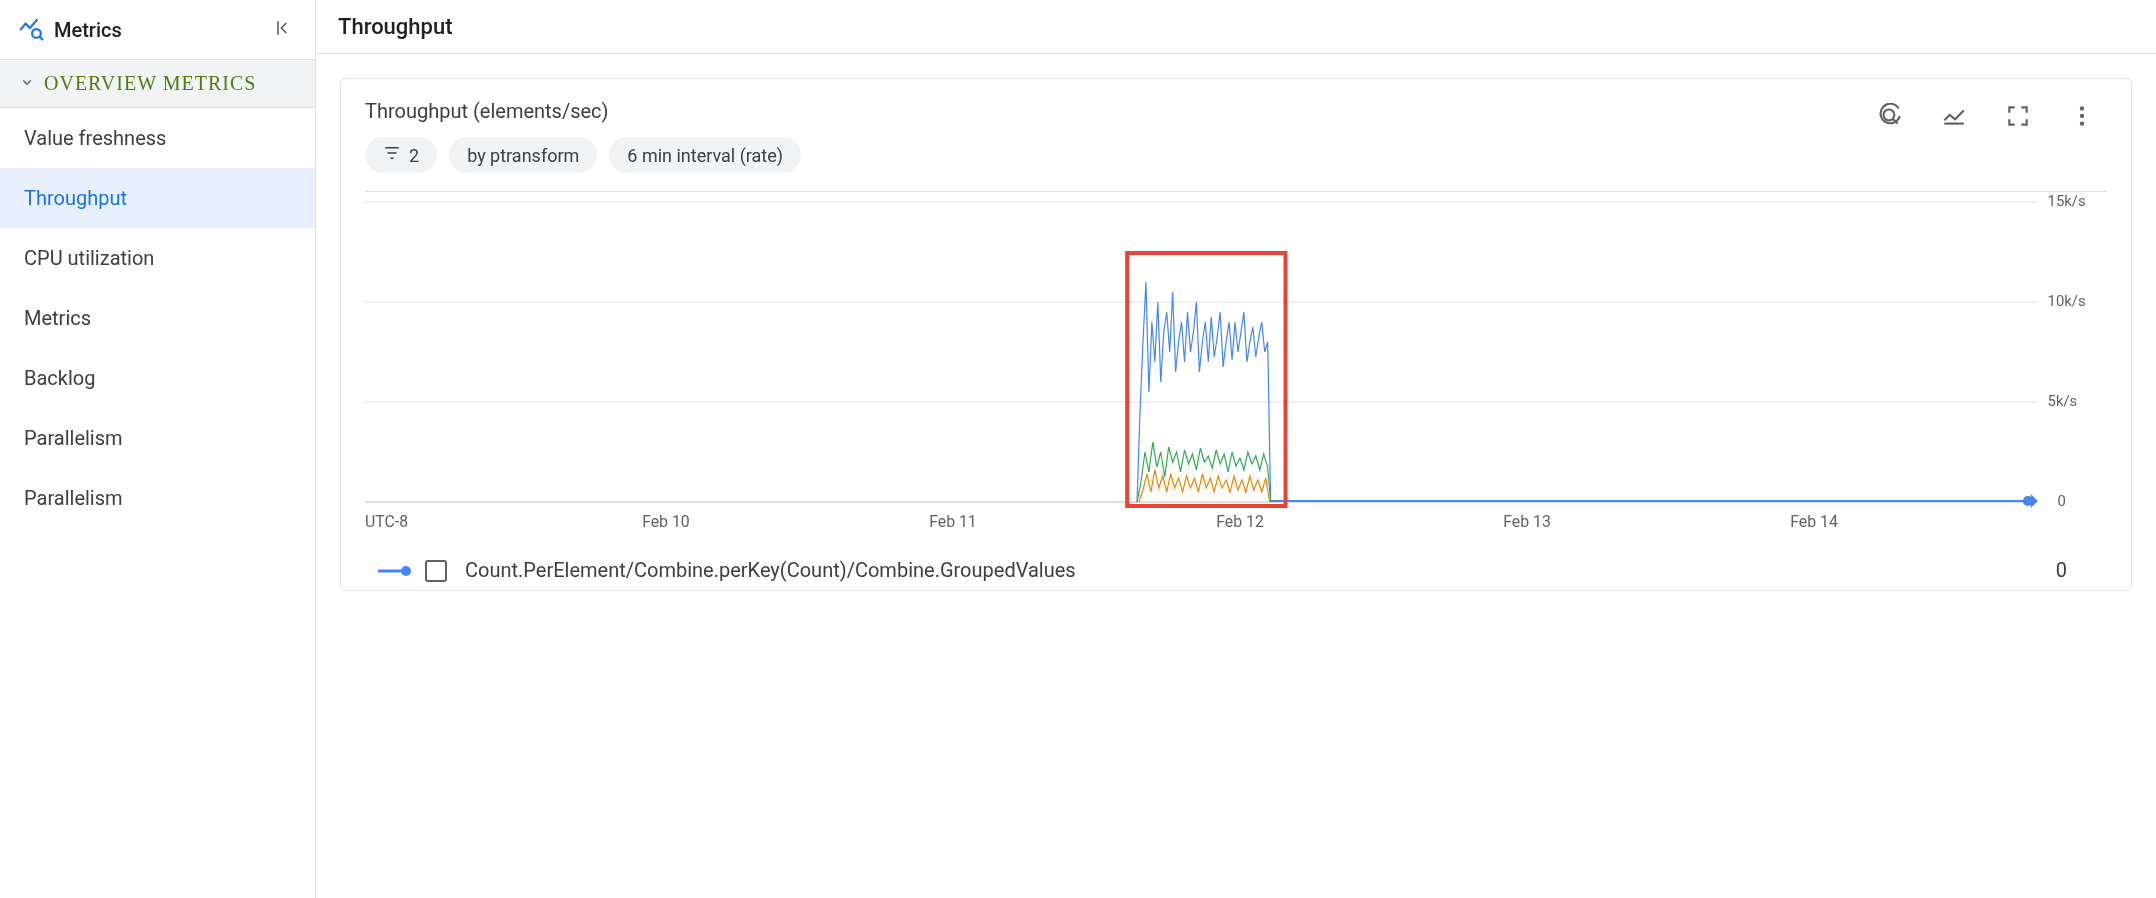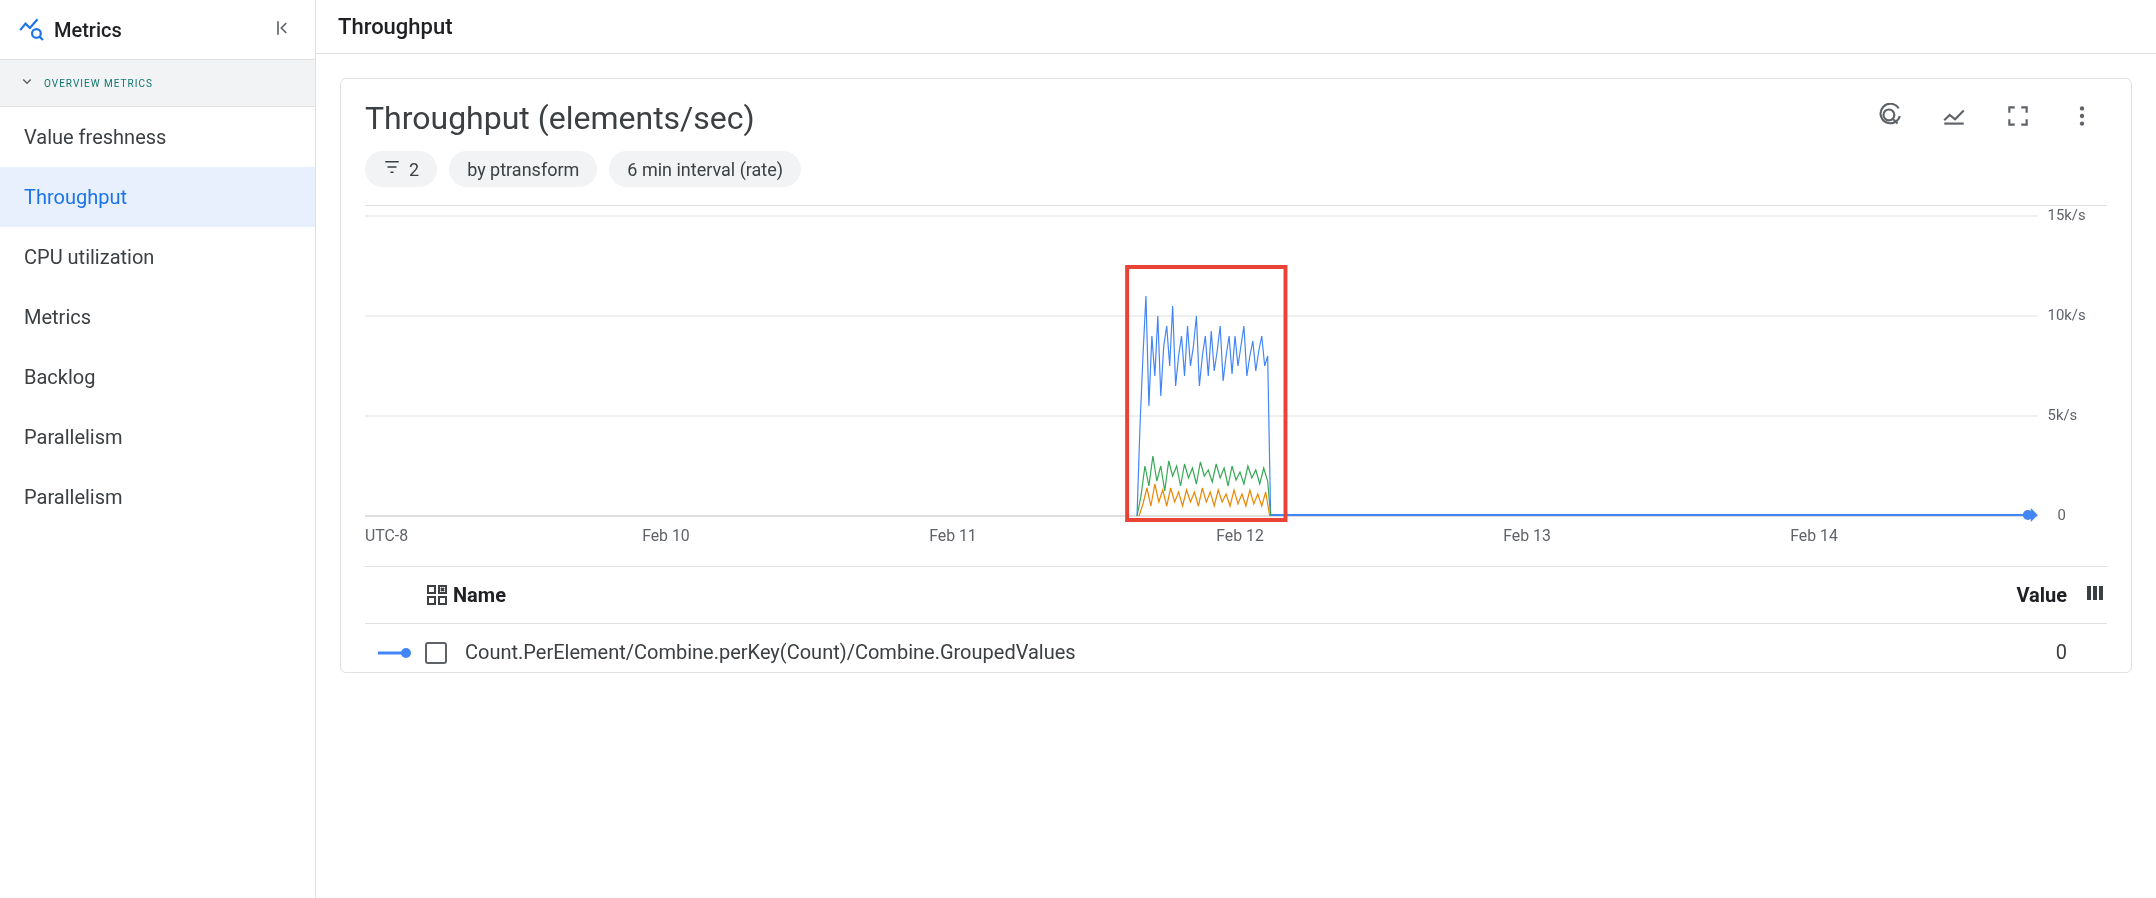--- a/index.html
+++ b/index.html
@@ -9,36 +9,36 @@
   
   .sidebar { width: 316px; border-right: 1px solid #e0e0e0; display: flex; flex-direction: column; background: #fff; }
   .sidebar-header { display: flex; align-items: center; justify-content: space-between; padding: 14px 18px; border-bottom: 1px solid #e0e0e0; }
   .sidebar-title-wrap { display: flex; align-items: center; gap: 10px; }
   .sidebar-title { font-size: 20px; font-weight: 500; }
   .metrics-logo svg { width: 26px; height: 26px; }
   .collapse-btn { background: none; border: none; cursor: pointer; padding: 4px; }
   .collapse-btn svg { width: 20px; height: 20px; }
 
   .section-header { display: flex; align-items: center; gap: 8px; padding: 12px 18px; background: #f1f3f4; border-bottom: 1px solid #e0e0e0; cursor: pointer; }
-  .section-header-label { font-size: 10px; letter-spacing: 1px; color: #0f766e; text-transform: uppercase; font-weight: 400; }
+  .section-header-label { font-size: 20px; letter-spacing: 1px; color: #4d7c0f; text-transform: uppercase; font-weight: 400; font-family: Liberation Serif, serif; }
   .chevron svg { width: 18px; height: 18px; }
 
   .nav-item { padding: 18px 24px; font-size: 20px; cursor: pointer; border-bottom: 0; color: #3c4043; }
   .nav-item.active { background: #e8f0fe; color: #1a73e8; }
 
   
   .main { flex: 1; display: flex; flex-direction: column; }
   .main-header { padding: 14px 22px; border-bottom: 1px solid #e0e0e0; }
   .main-header-title { font-size: 22px; font-weight: 500; }
 
   .content { padding: 24px; flex: 1; overflow: auto; }
   .card { border: 1px solid #e0e0e0; border-radius: 6px; padding: 20px 24px 0 24px; }
 
   .card-header { display: flex; justify-content: space-between; align-items: flex-start; }
-  .card-title { font-size: 32px; font-weight: 400; color: #3c4043; margin-bottom: 14px; }
+  .card-title { font-size: 20px; font-weight: 400; color: #3c4043; margin-bottom: 14px; }
   .chips { display: flex; gap: 12px; margin-bottom: 18px; }
   .chip { background: #f1f3f4; border-radius: 20px; padding: 7px 18px; font-size: 18px; color: #3c4043; display: inline-flex; align-items: center; gap: 8px; cursor: pointer; }
 
   .card-actions { display: flex; gap: 30px; align-items: center; padding-right: 8px; }
   .icon-btn { background: none; border: none; cursor: pointer; color: #5f6368; padding: 4px; }
   .icon-btn svg { width: 26px; height: 26px; }
 
   
   .chart-wrap { position: relative; border-top: 1px solid #e0e0e0; text-align: center; }
   .chart-svg { width: 100%; height: 350px; display: block; }
@@ -196,41 +196,20 @@
 
             <text class="x-labels" x="0" y="335">UTC-8</text>
             <text class="x-labels" x="280" y="335">Feb 10</text>
             <text class="x-labels" x="570" y="335">Feb 11</text>
             <text class="x-labels" x="860" y="335">Feb 12</text>
             <text class="x-labels" x="1150" y="335">Feb 13</text>
             <text class="x-labels" x="1440" y="335">Feb 14</text>
           </svg>
         </div>
 
-        <div class="table-header">
-          <div class="th-indent"></div>
-          <div class="th-icon">
-            <svg width="24" height="24" viewBox="0 0 24 24">
-                <rect x="3" y="3" width="7" height="7" stroke="#3c4043" stroke-width="2" fill="none"></rect>
-                <rect x="14" y="3" width="7" height="7" stroke="#3c4043" stroke-width="2" fill="none"></rect>
-                <path d="M19 5 L16 8 M16 5 L19 8" stroke="#3c4043" stroke-width="2"></path>
-                <rect x="3" y="14" width="7" height="7" stroke="#3c4043" stroke-width="2" fill="none"></rect>
-                <rect x="14" y="14" width="7" height="7" stroke="#3c4043" stroke-width="2" fill="none"></rect>
-              </svg>
-          </div>
-          <div class="th-name">Name</div>
-          <div class="th-value">Value</div>
-          <div class="th-cols-icon">
-            <svg width="24" height="24" viewBox="0 0 24 24">
-                <rect x="4" y="5" width="4" height="14" fill="#3c4043"></rect>
-                <rect x="10" y="5" width="4" height="14" fill="#3c4043"></rect>
-                <rect x="16" y="5" width="4" height="14" fill="#3c4043"></rect>
-              </svg>
-          </div>
-        </div>
 
         <div class="table-row">
           <div class="td-swatch">
             <span class="line-swatch">
               <svg viewBox="0 0 34 14">
                   <line x1="0" y1="7" x2="24" y2="7" stroke="#4285f4" stroke-width="3"></line>
                   <circle cx="28" cy="7" r="5" fill="#4285f4"></circle>
                 </svg>
             </span>
           </div>

